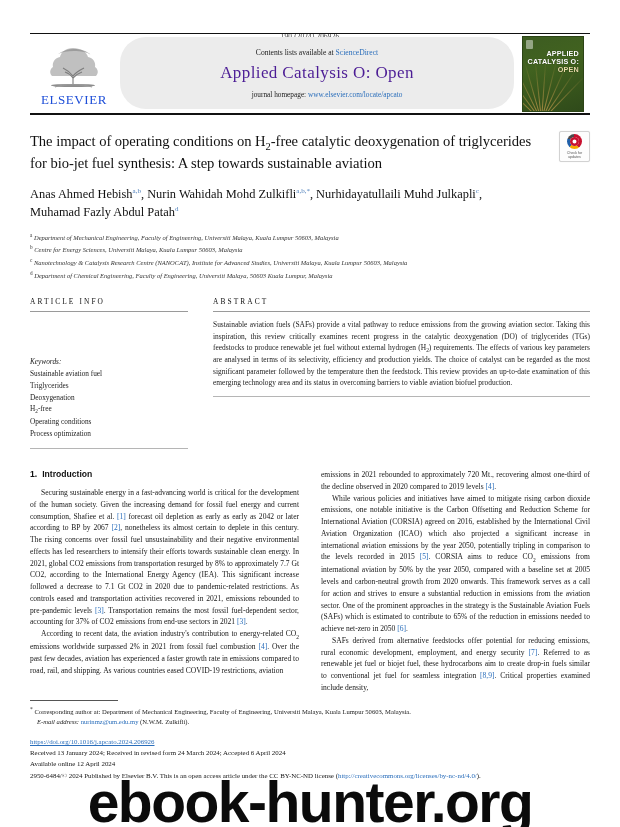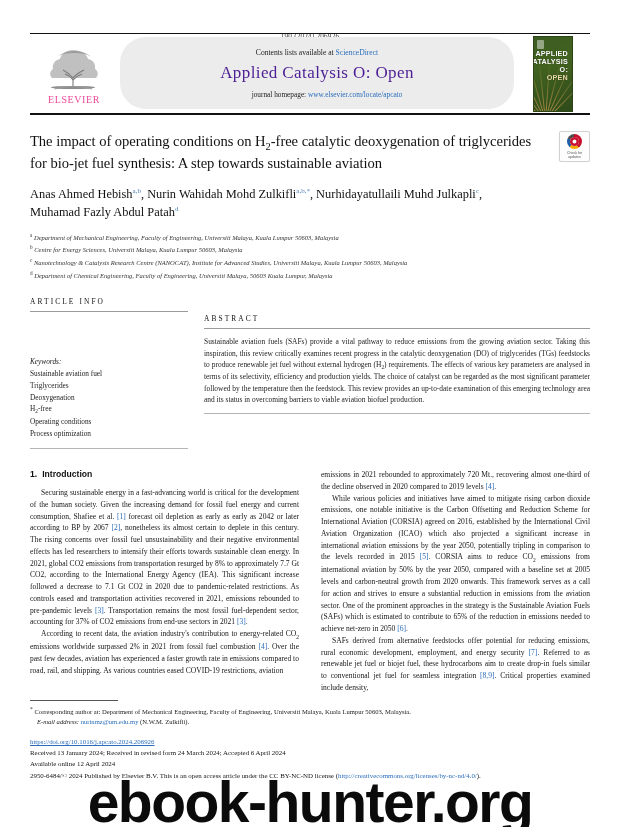--- a/index.html
+++ b/index.html
@@ -44,23 +44,23 @@
     align-items: center;
     justify-content: center;
     padding: 3px 0 2px;
   }
   .elsevier-tree {
     width: 56px; height: 50px;
     position: relative;
   }
   .elsevier-wordmark {
     font-family: "Liberation Serif", serif;
-    font-size: 10px;
+    font-size: 13px;
     letter-spacing: .6px;
-    color: #ec4899;
+    color: #1d4ed8;
     line-height: 1;
     margin-top: 1px;
     font-weight: 400;
     text-align: center;
   }
   .banner {
     flex: 1 1 auto;
     background: #ececec;
     display: flex;
     flex-direction: column;
@@ -90,21 +90,21 @@
   }
   .banner-homepage a { color: #2a6ebb; text-decoration: none; }
 
   .cover-cell {
     width: 72px;
     flex: 0 0 72px;
     display: flex; align-items: center; justify-content: center;
     padding: 2px 2px 2px 0;
   }
   .cover-art {
-    width: 40px; height: 76px;
+    width: 62px; height: 76px;
     background: linear-gradient(160deg,#3d5c22 0%, #41621f 38%, #2f4a1a 100%);
     position: relative;
     overflow: hidden;
     border: 0.5px solid #2c4416;
   }
   .cover-art .rays { position:absolute; inset:0; }
   .cover-art .ray {
     position: absolute;
     bottom: -10px; left: 30%;
     width: 1.4px; height: 62px;
@@ -186,24 +186,24 @@
     font-style: italic;
     color: #333;
     line-height: 1.62;
   }
   .aff sup { font-style: normal; font-size: 5.2px; vertical-align: super; }
 
   
   .info-abstract {
     margin-top: 16px;
     display: flex;
-    gap: 16px;
+    gap: 25px;
   }
   .col-info { width: 158px; flex: 0 0 158px; }
-  .col-abstract { flex: 1 1 auto; margin-top: 17px; }
+  .col-abstract { flex: 1 1 auto; }
 
   .sec-head {
     font-size: 7.4px;
     letter-spacing: 2.1px;
     color: #111;
     font-family: "Liberation Serif", serif;
     margin-bottom: 5px;
   }
   .rule { border-top: 0.7px solid #9a9a9a; }
   .rule-thin { border-top: 0.6px solid #b5b5b5; }

